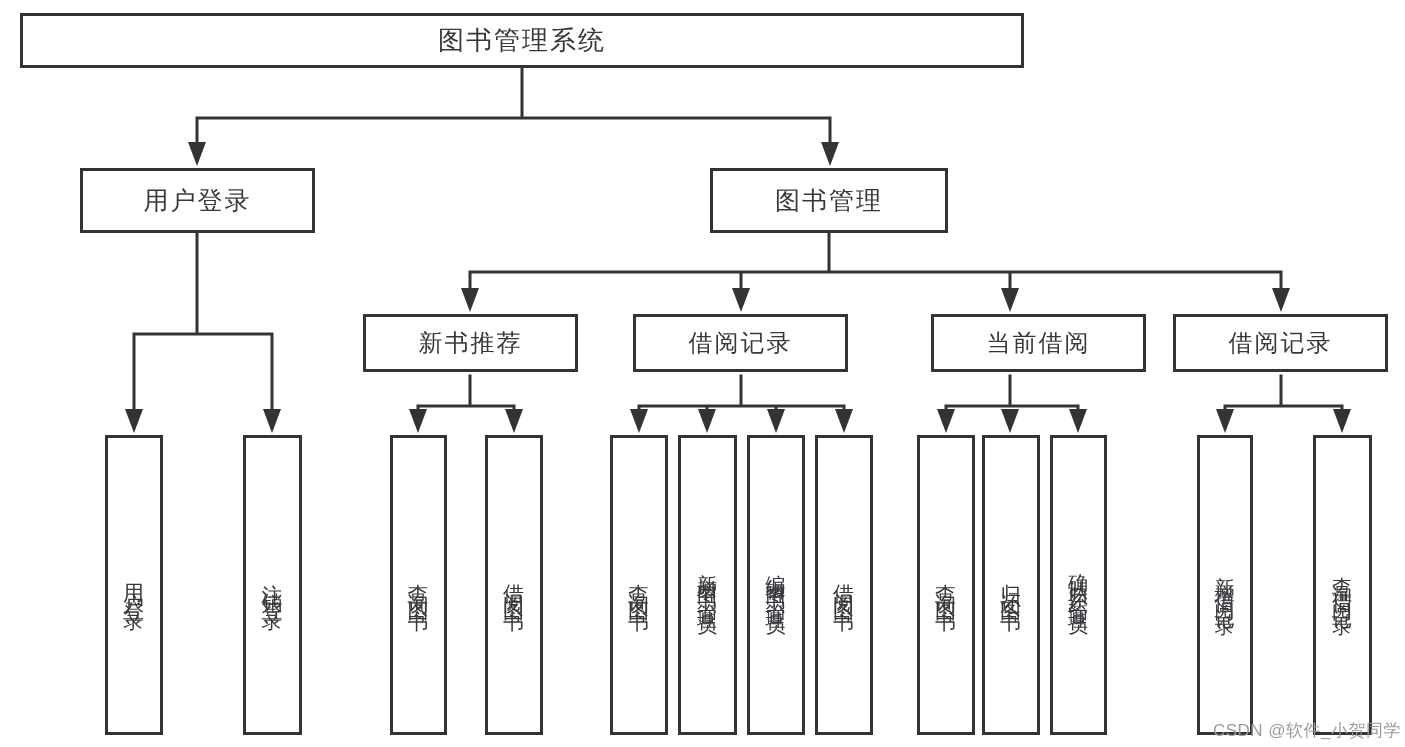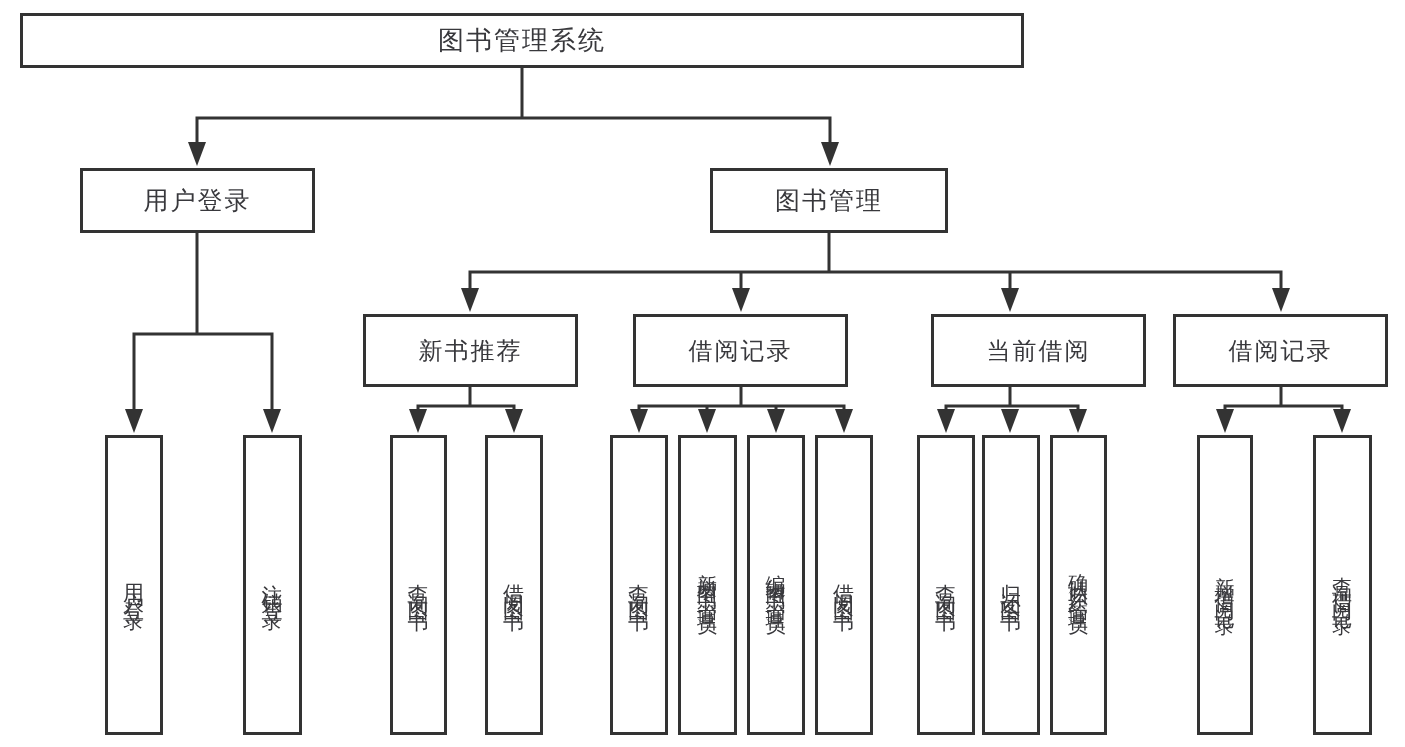--- a/index.html
+++ b/index.html
@@ -46,21 +46,21 @@
     white-space: nowrap;
   }
 
   .box.root  { left: 20px;  top: 13px;  width: 1004px; height: 55px; }
   .box.root .htext { font-size: 26px; }
 
   .box.lvl2 { top: 168px; height: 65px; }
   .box.n-user-login    { left: 80px;  width: 235px; }
   .box.n-book-mgmt     { left: 710px; width: 238px; }
 
-  .box.lvl3 { top: 314px; height: 73px; }
+  .box.lvl3 { top: 314px; height: 58px; }
   .box.lvl3 .htext { font-size: 24px; }
   .box.n-new-book      { left: 363px;  width: 215px; }
   .box.n-borrowing     { left: 633px;  width: 215px; }
   .box.n-current       { left: 903px;  width: 215px; margin-left: 28px; }
   .box.n-records       { left: 1173px; width: 215px; }
 
   .box.leaf { top: 435px; height: 300px; }
   .vtext {
     writing-mode: vertical-rl;
     text-orientation: mixed;
@@ -191,14 +191,15 @@
   <div class="box leaf leaf-11">
     <span class="vtext">确认归还（管理员）</span>
   </div>
   <div class="box leaf leaf-12">
     <span class="vtext">新增借阅记录</span>
   </div>
   <div class="box leaf leaf-13">
     <span class="vtext">查询借阅记录</span>
   </div>
 
+  <div class="watermark">CSDN @软件_小贺同学</div>
 
 </div>
 
 </body></html>

